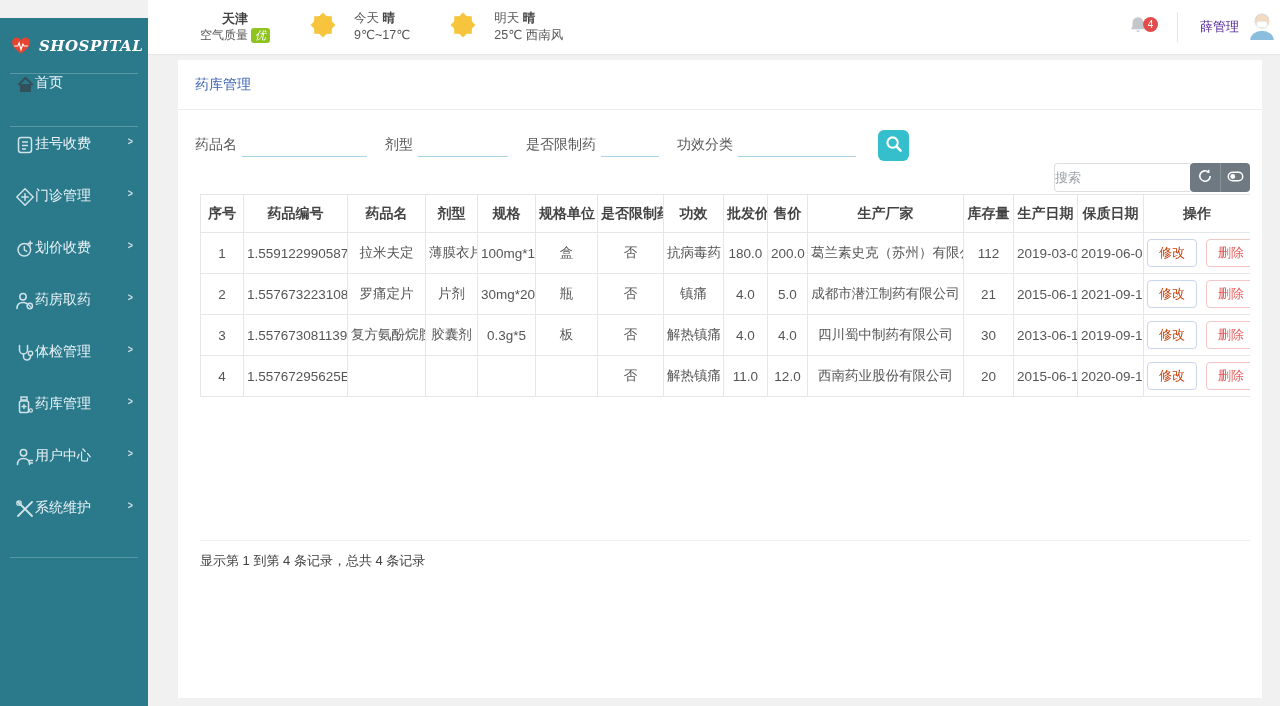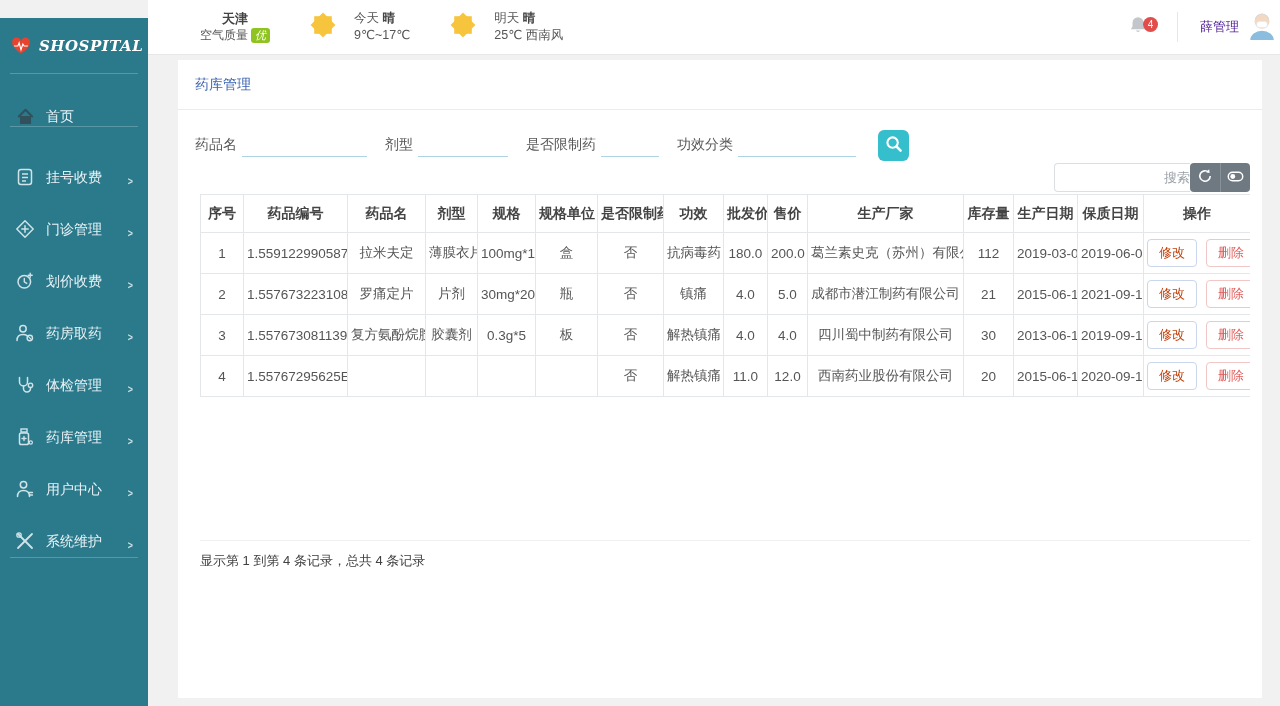--- a/index.html
+++ b/index.html
@@ -8,21 +8,21 @@
     position: relative;
     background: #f1f1f2;
     font-family: "Liberation Sans", "DejaVu Sans", sans-serif;
     overflow: hidden;
   }
   
   .sidebar { position:absolute; left:0; top:18px; width:148px; height:706px; background:#2b7a8c; }
   .logo { height:55px; display:flex; align-items:center; padding-left:11px; gap:8px; cursor:pointer; }
   .logo-text { font-family:"DejaVu Serif", serif; font-style:italic; font-weight:bold; font-size:15px; color:#ffffff; letter-spacing:.5px; }
   .side-divider { height:1px; background:rgba(255,255,255,.22); margin:0 10px; }
-  .side-item { display:flex; align-items:flex-end; gap:11px; padding:0 15px; height:52px; cursor:pointer; color:#e9f3f6; font-size:14px; }
+  .side-item { display:flex; align-items:flex-start; padding:0 15px; height:52px; cursor:pointer; color:#e9f3f6; font-size:14px; }
   .side-item.home { height:52px; }
   .s-icon { width:20px; height:20px; display:flex; align-items:center; justify-content:center; }
   .s-icon svg { display:block; }
   .chev { margin-left:auto; font-size:11px; font-weight:bold; color:rgba(255,255,255,.78); transform:scaleX(.8); }
   #side-nav { padding-top:8px; }
   .side-bottom { margin-top:6px; }
   
   .topbar { position:absolute; left:148px; top:0; width:1132px; height:55px; background:#ffffff; border-bottom:1px solid #e7e7e7; display:flex; align-items:center; }
   .w-city { margin-left:52px; text-align:center; font-size:12px; color:#555; line-height:17px; }
   .w-city .city { font-size:13px; font-weight:bold; color:#444; }
@@ -39,21 +39,21 @@
   
   .content { position:absolute; left:178px; top:60px; width:1084px; height:638px; background:#ffffff; }
   .crumb-bar { height:50px; border-bottom:1px solid #ececec; display:flex; align-items:center; padding-left:17px; }
   .crumb { color:#3c63b0; font-size:14px; cursor:pointer; }
   .filters { position:absolute; left:17px; top:70px; height:30px; display:flex; align-items:center; }
   .f-label { font-size:14px; color:#555; margin-right:5px; white-space:nowrap; }
   .f-input { border:none; border-bottom:1px solid #aed3e4; background:transparent; height:24px; font-size:13px; color:#555; outline:none; margin-right:18px; }
   .f-input.w1 { width:125px; } .f-input.w2 { width:90px; } .f-input.w3 { width:58px; } .f-input.w4 { width:118px; }
   .search-btn { width:31px; height:31px; background:#35bfcd; border:none; border-radius:6px; cursor:pointer; display:flex; align-items:center; justify-content:center; margin-left:4px; }
   .tool-right { position:absolute; right:12px; top:103px; display:flex; align-items:center; }
-  .search-input { width:136px; height:29px; border:1px solid #dcdfe2; border-right:none; border-radius:4px 0 0 4px; font-size:13px; color:#555; text-align:right; outline:none; }
+  .search-input { width:136px; height:29px; border:1px solid #dcdfe2; border-right:none; border-radius:4px 0 0 4px; font-size:13px; color:#555; text-align:left; outline:none; }
   .search-input::placeholder { color:#9aa0a6; }
   .btn-group { display:flex; background:#6f7982; border-radius:4px; height:29px; overflow:hidden; }
   .gbtn { width:30px; height:29px; background:transparent; border:none; cursor:pointer; display:flex; align-items:center; justify-content:center; }
   .gbtn + .gbtn { border-left:1px solid rgba(255,255,255,.18); }
   
   .table-wrap { position:absolute; left:22px; top:134px; width:1050px; height:347px; border-bottom:1px solid #efefef; overflow:hidden; }
   table { width:1050px; border-collapse:collapse; table-layout:fixed; }
   th, td { border:1px solid #e3e7ea; text-align:center; white-space:nowrap; overflow:hidden; padding:0 3px; }
   th { height:38px; font-size:14px; font-weight:bold; color:#444; background:#fff; }
   td { height:41px; font-size:13.5px; color:#555; }

